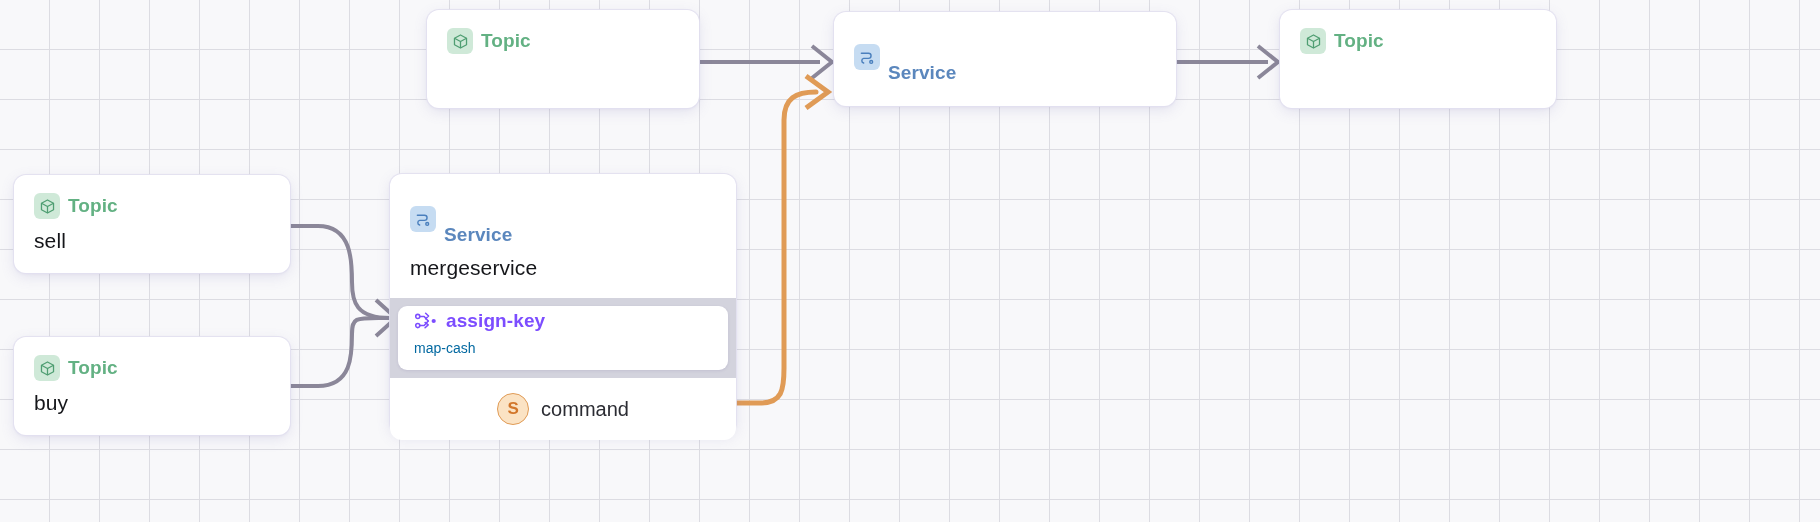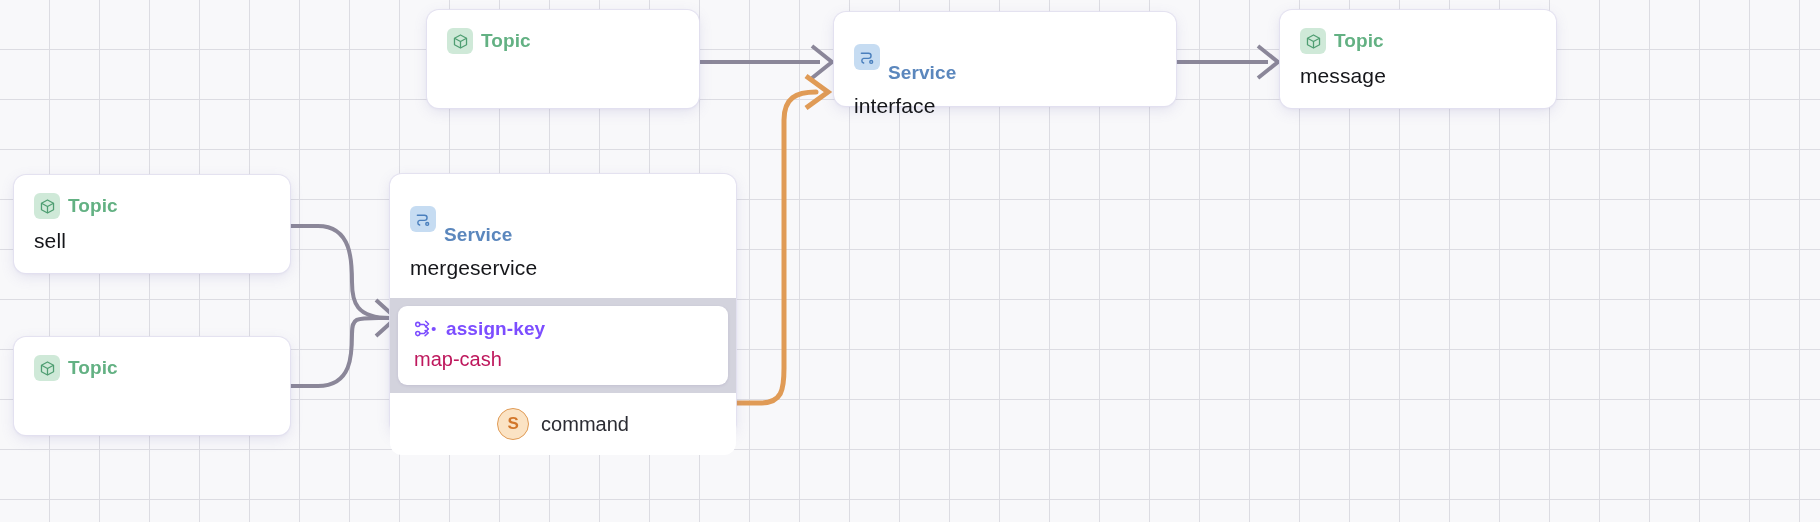--- a/index.html
+++ b/index.html
@@ -80,38 +80,38 @@
 
   
   .service-body {
     margin-top: 18px;
     background: #d3d3dd;
     padding: 8px;
   }
   .sub-node {
     background: #ffffff;
     border-radius: 9px;
-    padding: 12px 16px 14px 16px;
+    padding: 4px 16px 14px 16px;
     box-shadow: 0 1px 3px rgba(90,80,140,0.14);
   }
   .sub-head {
     display: flex;
     align-items: center;
     gap: 8px;
   }
   .sub-label {
     font-size: 19px;
     font-weight: 600;
     color: #7c4dff;
     letter-spacing: .1px;
   }
   .sub-title {
     margin-top: 8px;
-    font-size: 20px;
-    color: #be185d;
+    font-size: 14px;
+    color: #0369a1;
   }
 
   .badge-row {
     display: flex;
     align-items: center;
     justify-content: center;
     gap: 12px;
     height: 62px;
     background: #ffffff;
     border-bottom-left-radius: 12px;
@@ -187,35 +187,33 @@
   <div class="node" style="left:834px; top:12px; width:342px; height:94px;">
     <div class="node-head">
       <span class="type-icon service">
         <svg width="18" height="18" viewBox="0 0 24 24" fill="none" stroke="#4a7fbd" stroke-width="1.9" stroke-linecap="round" stroke-linejoin="round">
           <path d="M4.5 7 H14 A3.4 3.4 0 0 1 14 13.8 H7.5 A3.2 3.2 0 0 0 7.5 20"></path>
           <circle cx="17.6" cy="18.6" r="1.9"></circle>
         </svg>
       </span>
       <span class="type-label service">Service</span>
     </div>
-    <div class="node-title">interface</div>
   </div>
 
   <div class="node" style="left:1280px; top:10px; width:276px; height:98px;">
     <div class="node-head">
       <span class="type-icon topic">
         <svg width="17" height="17" viewBox="0 0 24 24" fill="none" stroke="#4f9e72" stroke-width="1.8" stroke-linejoin="round">
           <path d="M12 2.8 L20.5 7.4 L20.5 16.6 L12 21.2 L3.5 16.6 L3.5 7.4 Z"></path>
           <path d="M3.5 7.4 L12 12 L20.5 7.4"></path>
           <path d="M12 12 L12 21.2"></path>
         </svg>
       </span>
       <span class="type-label topic">Topic</span>
     </div>
-    <div class="node-title">message</div>
   </div>
 
   <div class="node" style="left:14px; top:175px; width:276px; height:98px;">
     <div class="node-head">
       <span class="type-icon topic">
         <svg width="17" height="17" viewBox="0 0 24 24" fill="none" stroke="#4f9e72" stroke-width="1.8" stroke-linejoin="round">
           <path d="M12 2.8 L20.5 7.4 L20.5 16.6 L12 21.2 L3.5 16.6 L3.5 7.4 Z"></path>
           <path d="M3.5 7.4 L12 12 L20.5 7.4"></path>
           <path d="M12 12 L12 21.2"></path>
         </svg>
@@ -229,20 +227,21 @@
     <div class="node-head">
       <span class="type-icon topic">
         <svg width="17" height="17" viewBox="0 0 24 24" fill="none" stroke="#4f9e72" stroke-width="1.8" stroke-linejoin="round">
           <path d="M12 2.8 L20.5 7.4 L20.5 16.6 L12 21.2 L3.5 16.6 L3.5 7.4 Z"></path>
           <path d="M3.5 7.4 L12 12 L20.5 7.4"></path>
           <path d="M12 12 L12 21.2"></path>
         </svg>
       </span>
       <span class="type-label topic">Topic</span>
     </div>
+    <div class="node-title">buy</div>
   </div>
 
   <div class="node" style="left:390px; top:174px; width:346px; height:260px; padding-bottom:0;">
     <div class="node-head">
       <span class="type-icon service">
         <svg width="18" height="18" viewBox="0 0 24 24" fill="none" stroke="#4a7fbd" stroke-width="1.9" stroke-linecap="round" stroke-linejoin="round">
           <path d="M4.5 7 H14 A3.4 3.4 0 0 1 14 13.8 H7.5 A3.2 3.2 0 0 0 7.5 20"></path>
           <circle cx="17.6" cy="18.6" r="1.9"></circle>
         </svg>
       </span>

